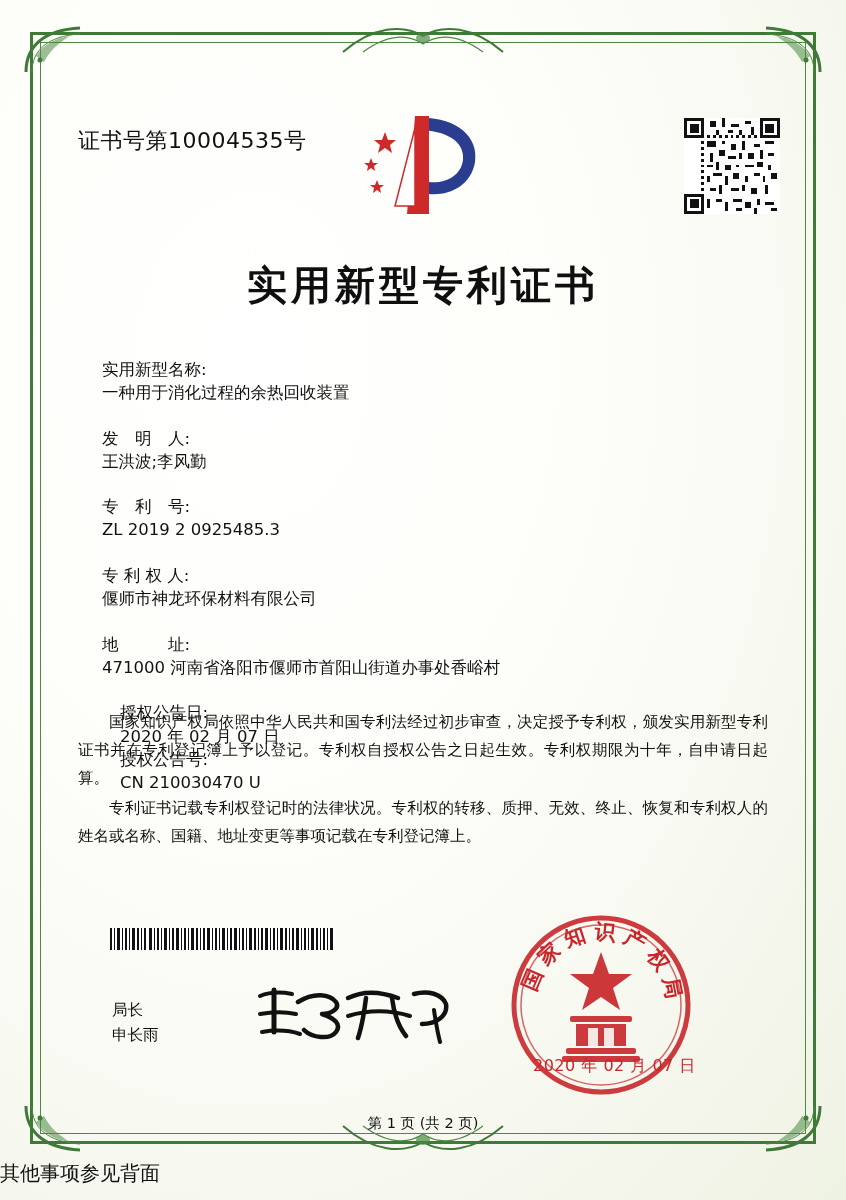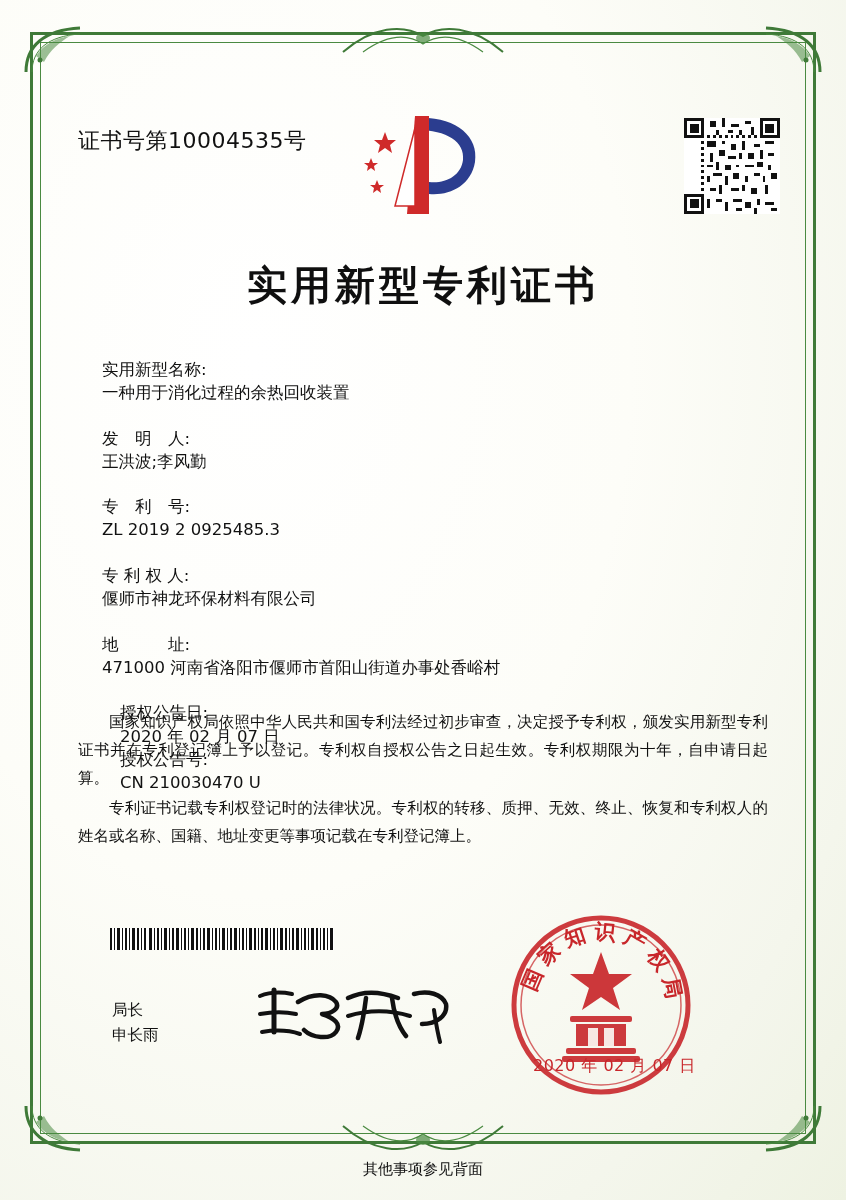--- a/index.html
+++ b/index.html
@@ -208,22 +208,21 @@
     left: 0; right: 0;
     top: 1114px;
     text-align: center;
     font-size: 14.5px;
     color: #111;
   }
   .footnote {
     position: absolute;
     left: 0; right: 0;
     top: 1160px;
-    text-align: center;
-    font-size: 15px;
+    font-size: 20px;
     color: #111;
   }
 </style>
 </head>
 <body>
 
 <div class="page">
 
   <div class="border-outer"></div>
   <div class="border-inner"></div>
@@ -542,15 +541,16 @@
       <defs>
         <path id="sealArc" d="M93,93 m-66,0 a66,66 0 1,1 132,0" fill="none"></path>
       </defs>
       <text font-family="DejaVu Serif, Liberation Serif, serif" font-size="21" font-weight="bold" fill="#c8262a" letter-spacing="7">
         <textPath href="#sealArc" startOffset="6%">国家知识产权局</textPath>
       </text>
     </svg>
   </div>
   <div class="seal-date">2020 年 02 月 07 日</div>
 
+  <div class="page-num">第 1 页 (共 2 页)</div>
   <div class="footnote">其他事项参见背面</div>
 
 </div>
 
 </body></html>

